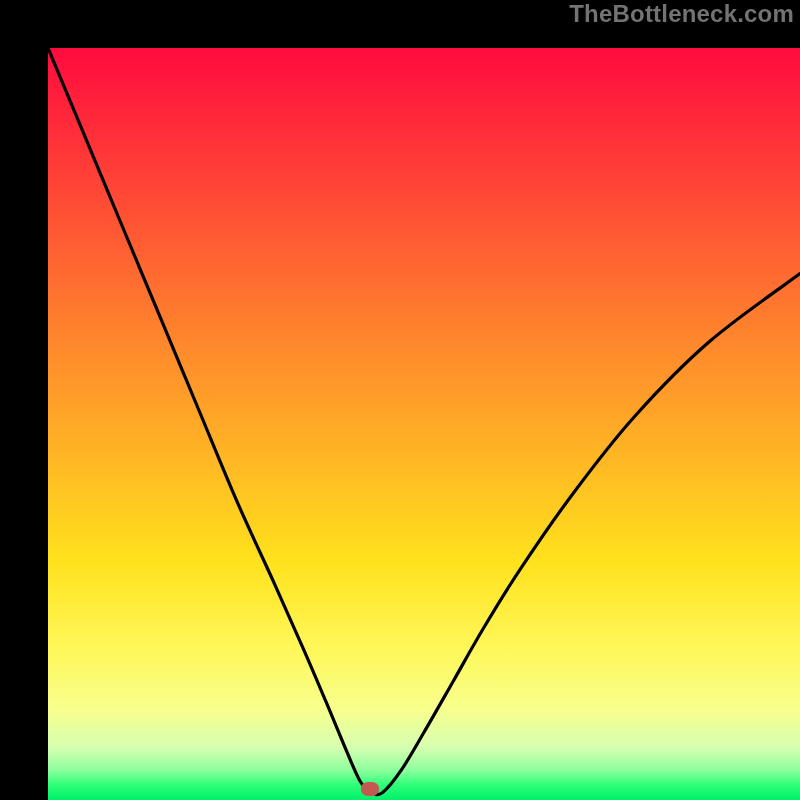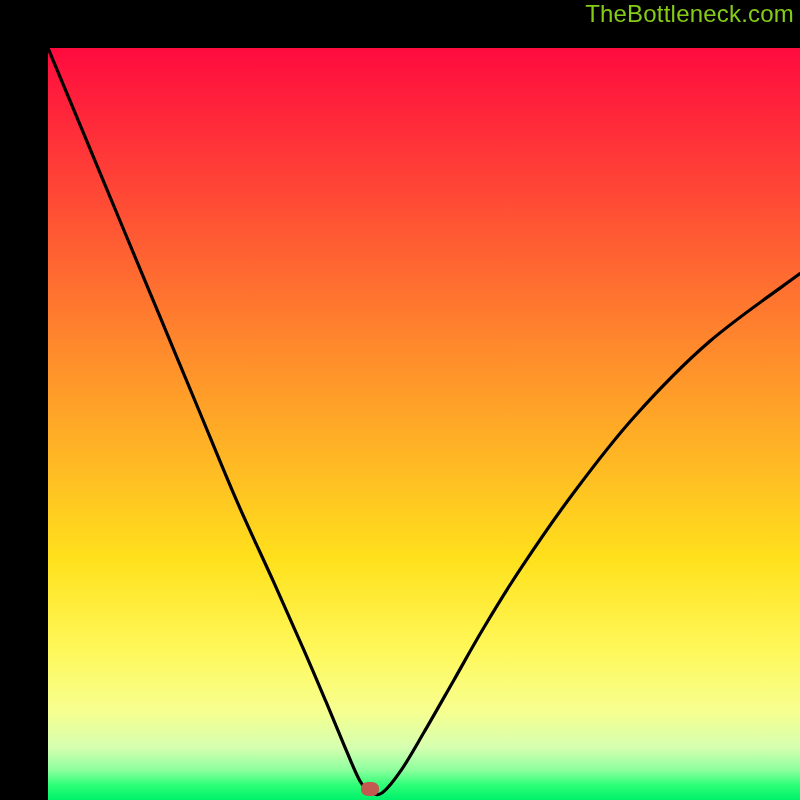--- a/index.html
+++ b/index.html
@@ -45,23 +45,23 @@
       #d6ffb0 93%,
       #8eff9e 96%,
       #2eff77 98%,
       #00f06a 100%
     );
   }
   .watermark {
     position: absolute;
     top: 0px;
     right: 6px;
-    color: #84cc16;
+    color: #737373;
     font-size: 24px;
-    font-weight: 400;
+    font-weight: 700;
     letter-spacing: 0.2px;
     user-select: none;
   }
   svg.curve {
     position: absolute;
     inset: 0;
     width: 100%;
     height: 100%;
   }
   .marker {

